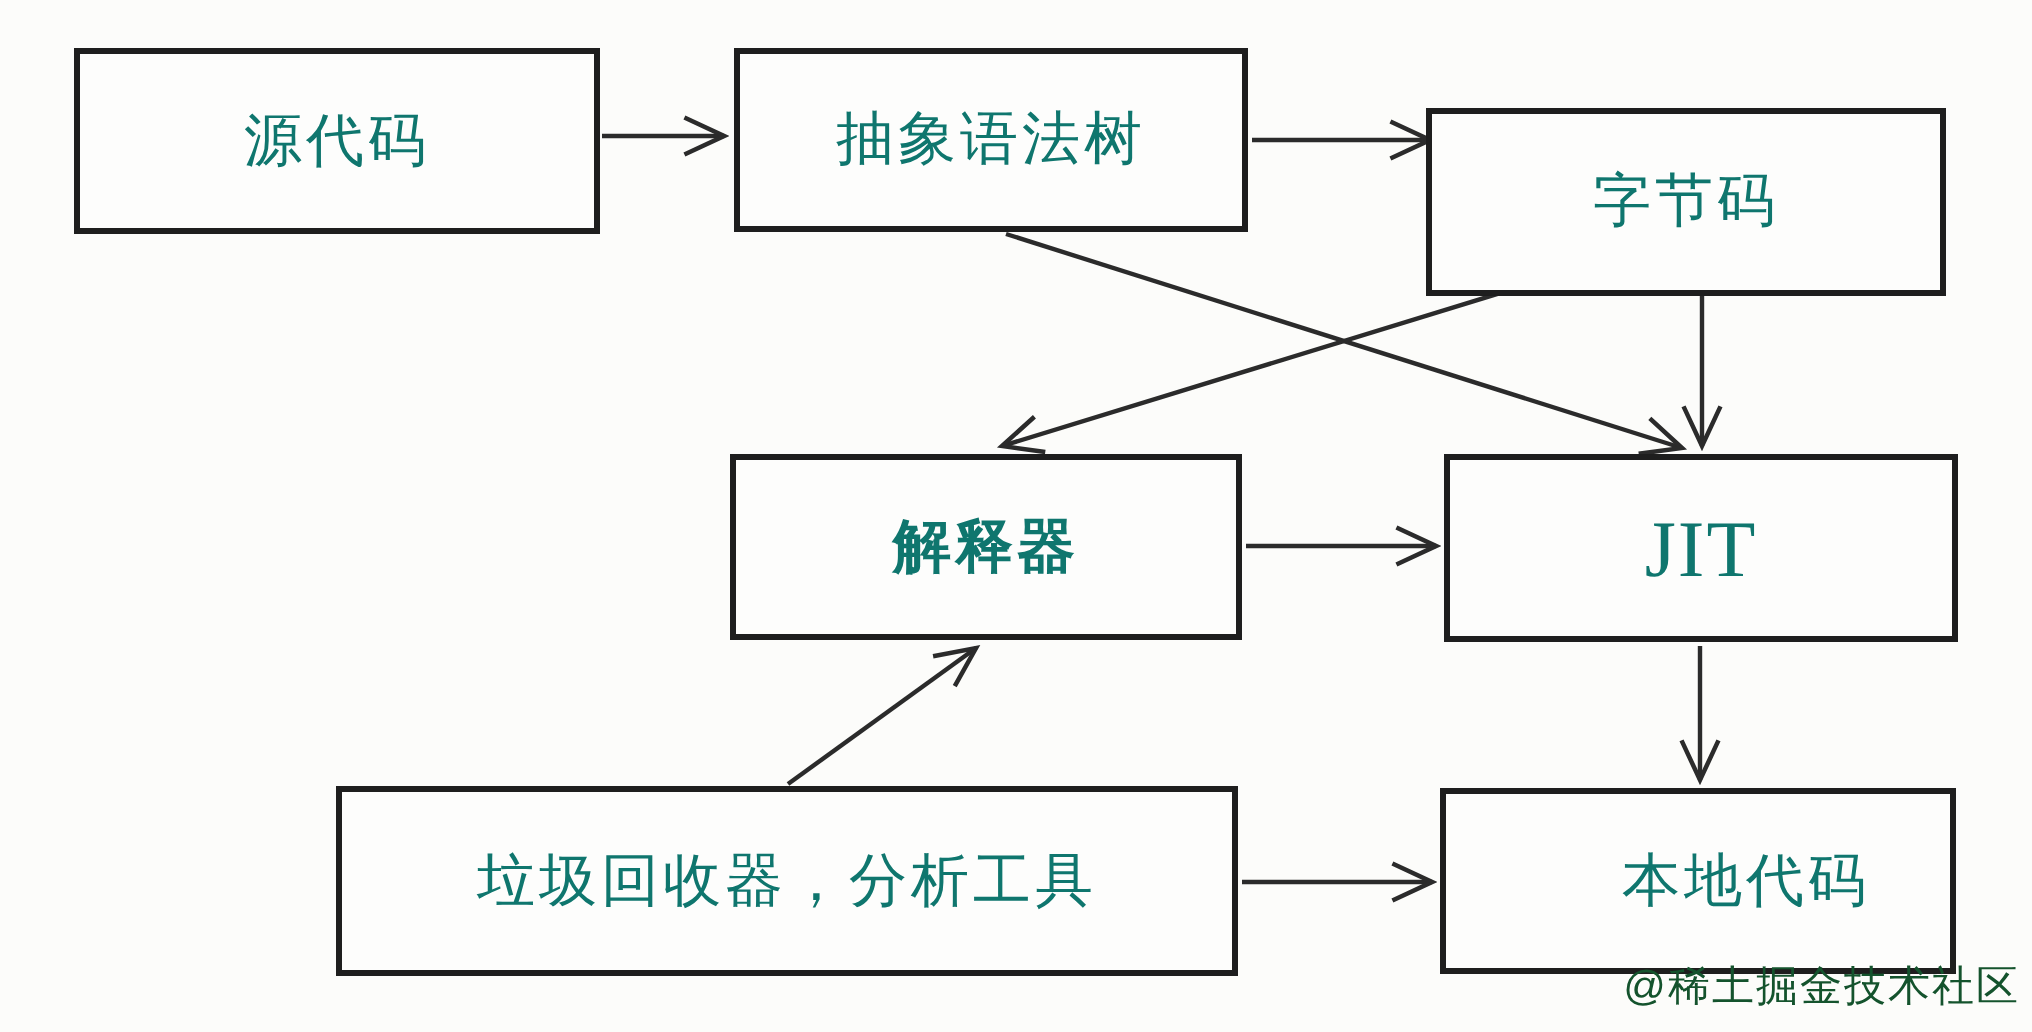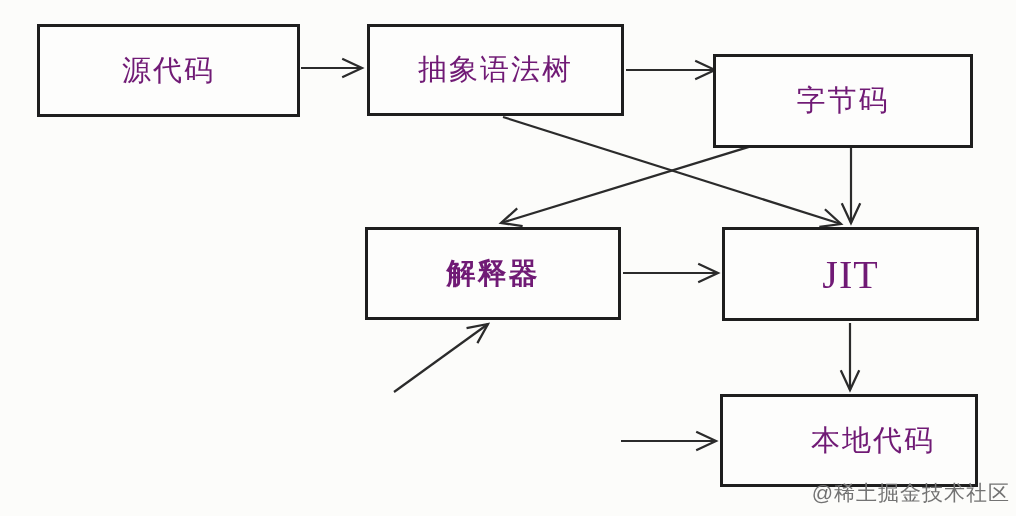--- a/index.html
+++ b/index.html
@@ -16,21 +16,21 @@
     font-family: "Liberation Serif", "DejaVu Serif", serif;
   }
   .node {
     position: absolute;
     box-sizing: border-box;
     border: 3px solid #1e1e1e;
     background: #fdfdfc;
     display: flex;
     align-items: center;
     justify-content: center;
-    color: #701a75;
+    color: #0f766e;
     font-size: 29px;
     letter-spacing: 2px;
     white-space: nowrap;
   }
   #node-source      { left: 37px;  top: 24px;  width: 263px; height: 93px; }
   #node-ast         { left: 367px; top: 24px;  width: 257px; height: 92px; text-align: center; }
   #node-bytecode    { left: 713px; top: 23px;  width: 260px; height: 94px; margin-top: 31px; }
   #node-interpreter { left: 365px; top: 227px; width: 256px; height: 93px; font-weight: bold; }
   #node-jit         { left: 722px; top: 227px; width: 257px; height: 94px; font-size: 40px; letter-spacing: 1px; }
   #node-gc          { left: 168px; top: 393px; width: 451px; height: 95px; }
@@ -44,21 +44,21 @@
   }
   .edge {
     stroke: #2b2b2b;
     stroke-width: 2.2;
     fill: none;
   }
   .watermark {
     position: absolute;
     right: 6px;
     top: 479px;
-    color: #737373;
+    color: #14532d;
     font-size: 21px;
     letter-spacing: 1px;
     font-family: "Liberation Sans", "DejaVu Sans", sans-serif;
     white-space: nowrap;
   }
 </style>
 </head>
 <body>
 
 <div id="stage">
@@ -93,20 +93,23 @@
   </div>
 
   <div class="node" id="node-interpreter">
     <span>解释器</span>
   </div>
 
   <div class="node" id="node-jit">
     <span>JIT</span>
   </div>
 
+  <div class="node" id="node-gc">
+    <span>垃圾回收器，分析工具</span>
+  </div>
 
   <div class="node" id="node-native">
     <span>本地代码</span>
   </div>
 
   <div class="watermark">@稀土掘金技术社区</div>
 
 </div>
 
 </body></html>

